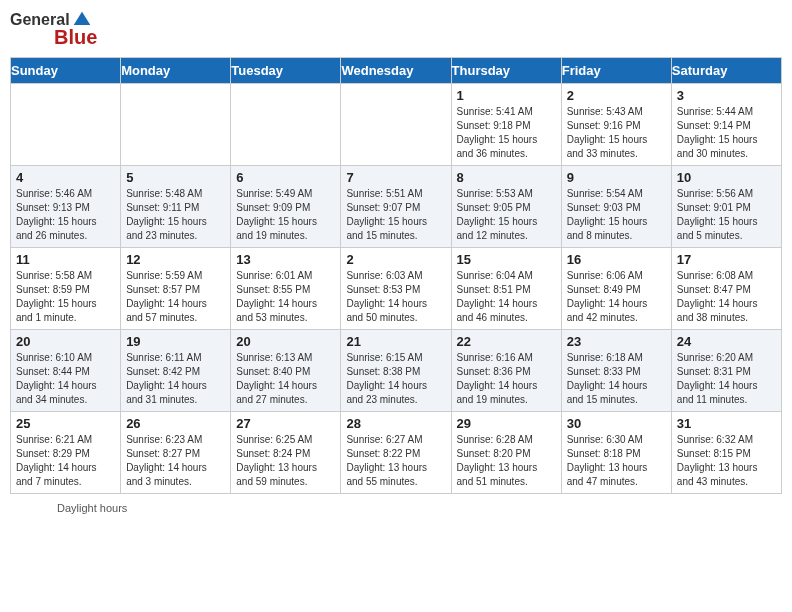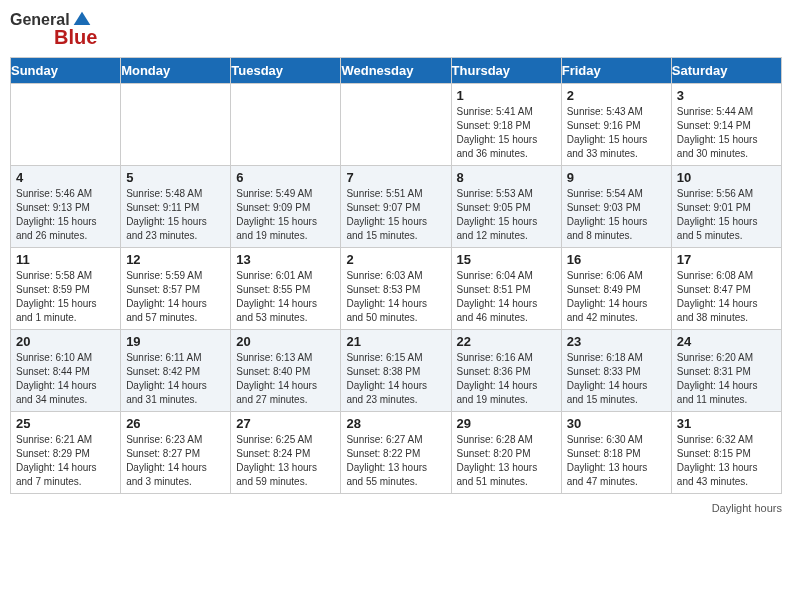--- a/index.html
+++ b/index.html
@@ -92,21 +92,21 @@
       font-size: 10px;
       line-height: 1.4;
     }
     .empty-cell {
       background: #fff !important;
     }
     .footer {
       margin-top: 8px;
       font-size: 11px;
       color: #555;
-      text-align: right;
+      text-align: left;
       padding-left: 47px;
     }
   </style>
 </head>
 <body>
 
 <div class="header">
   <div class="logo">
     <div class="logo-text">
       <span class="logo-general">General</span>

